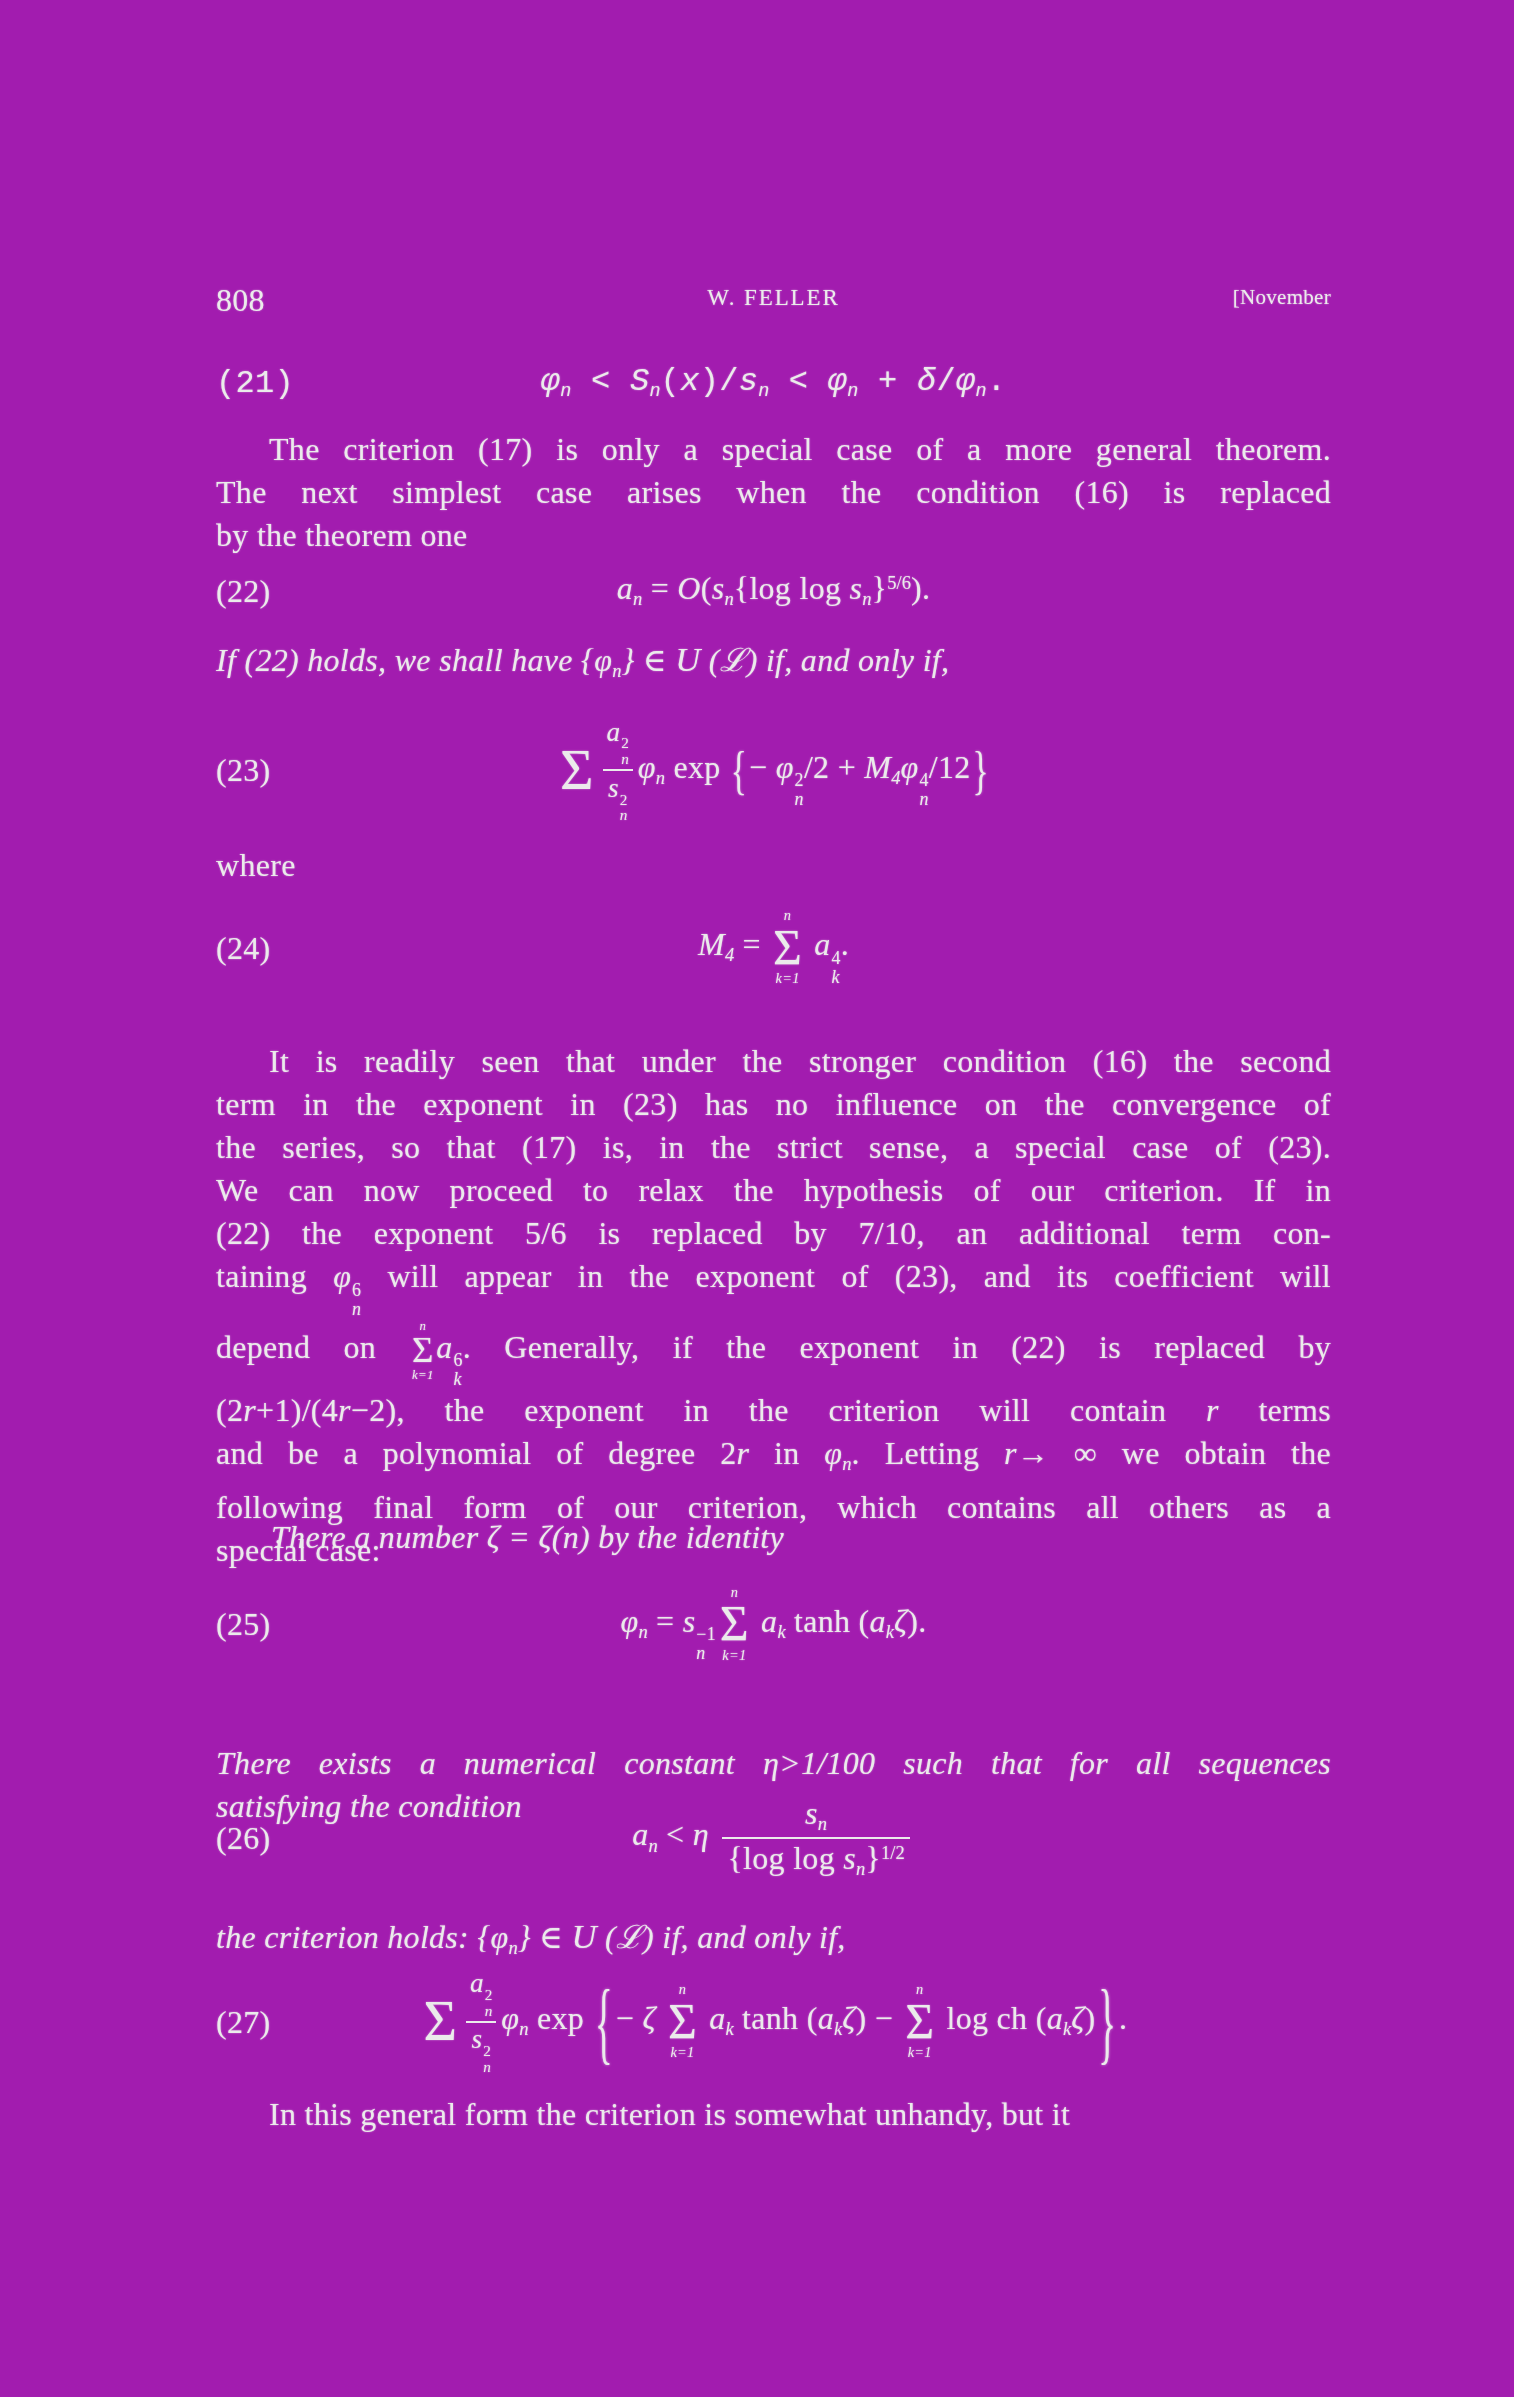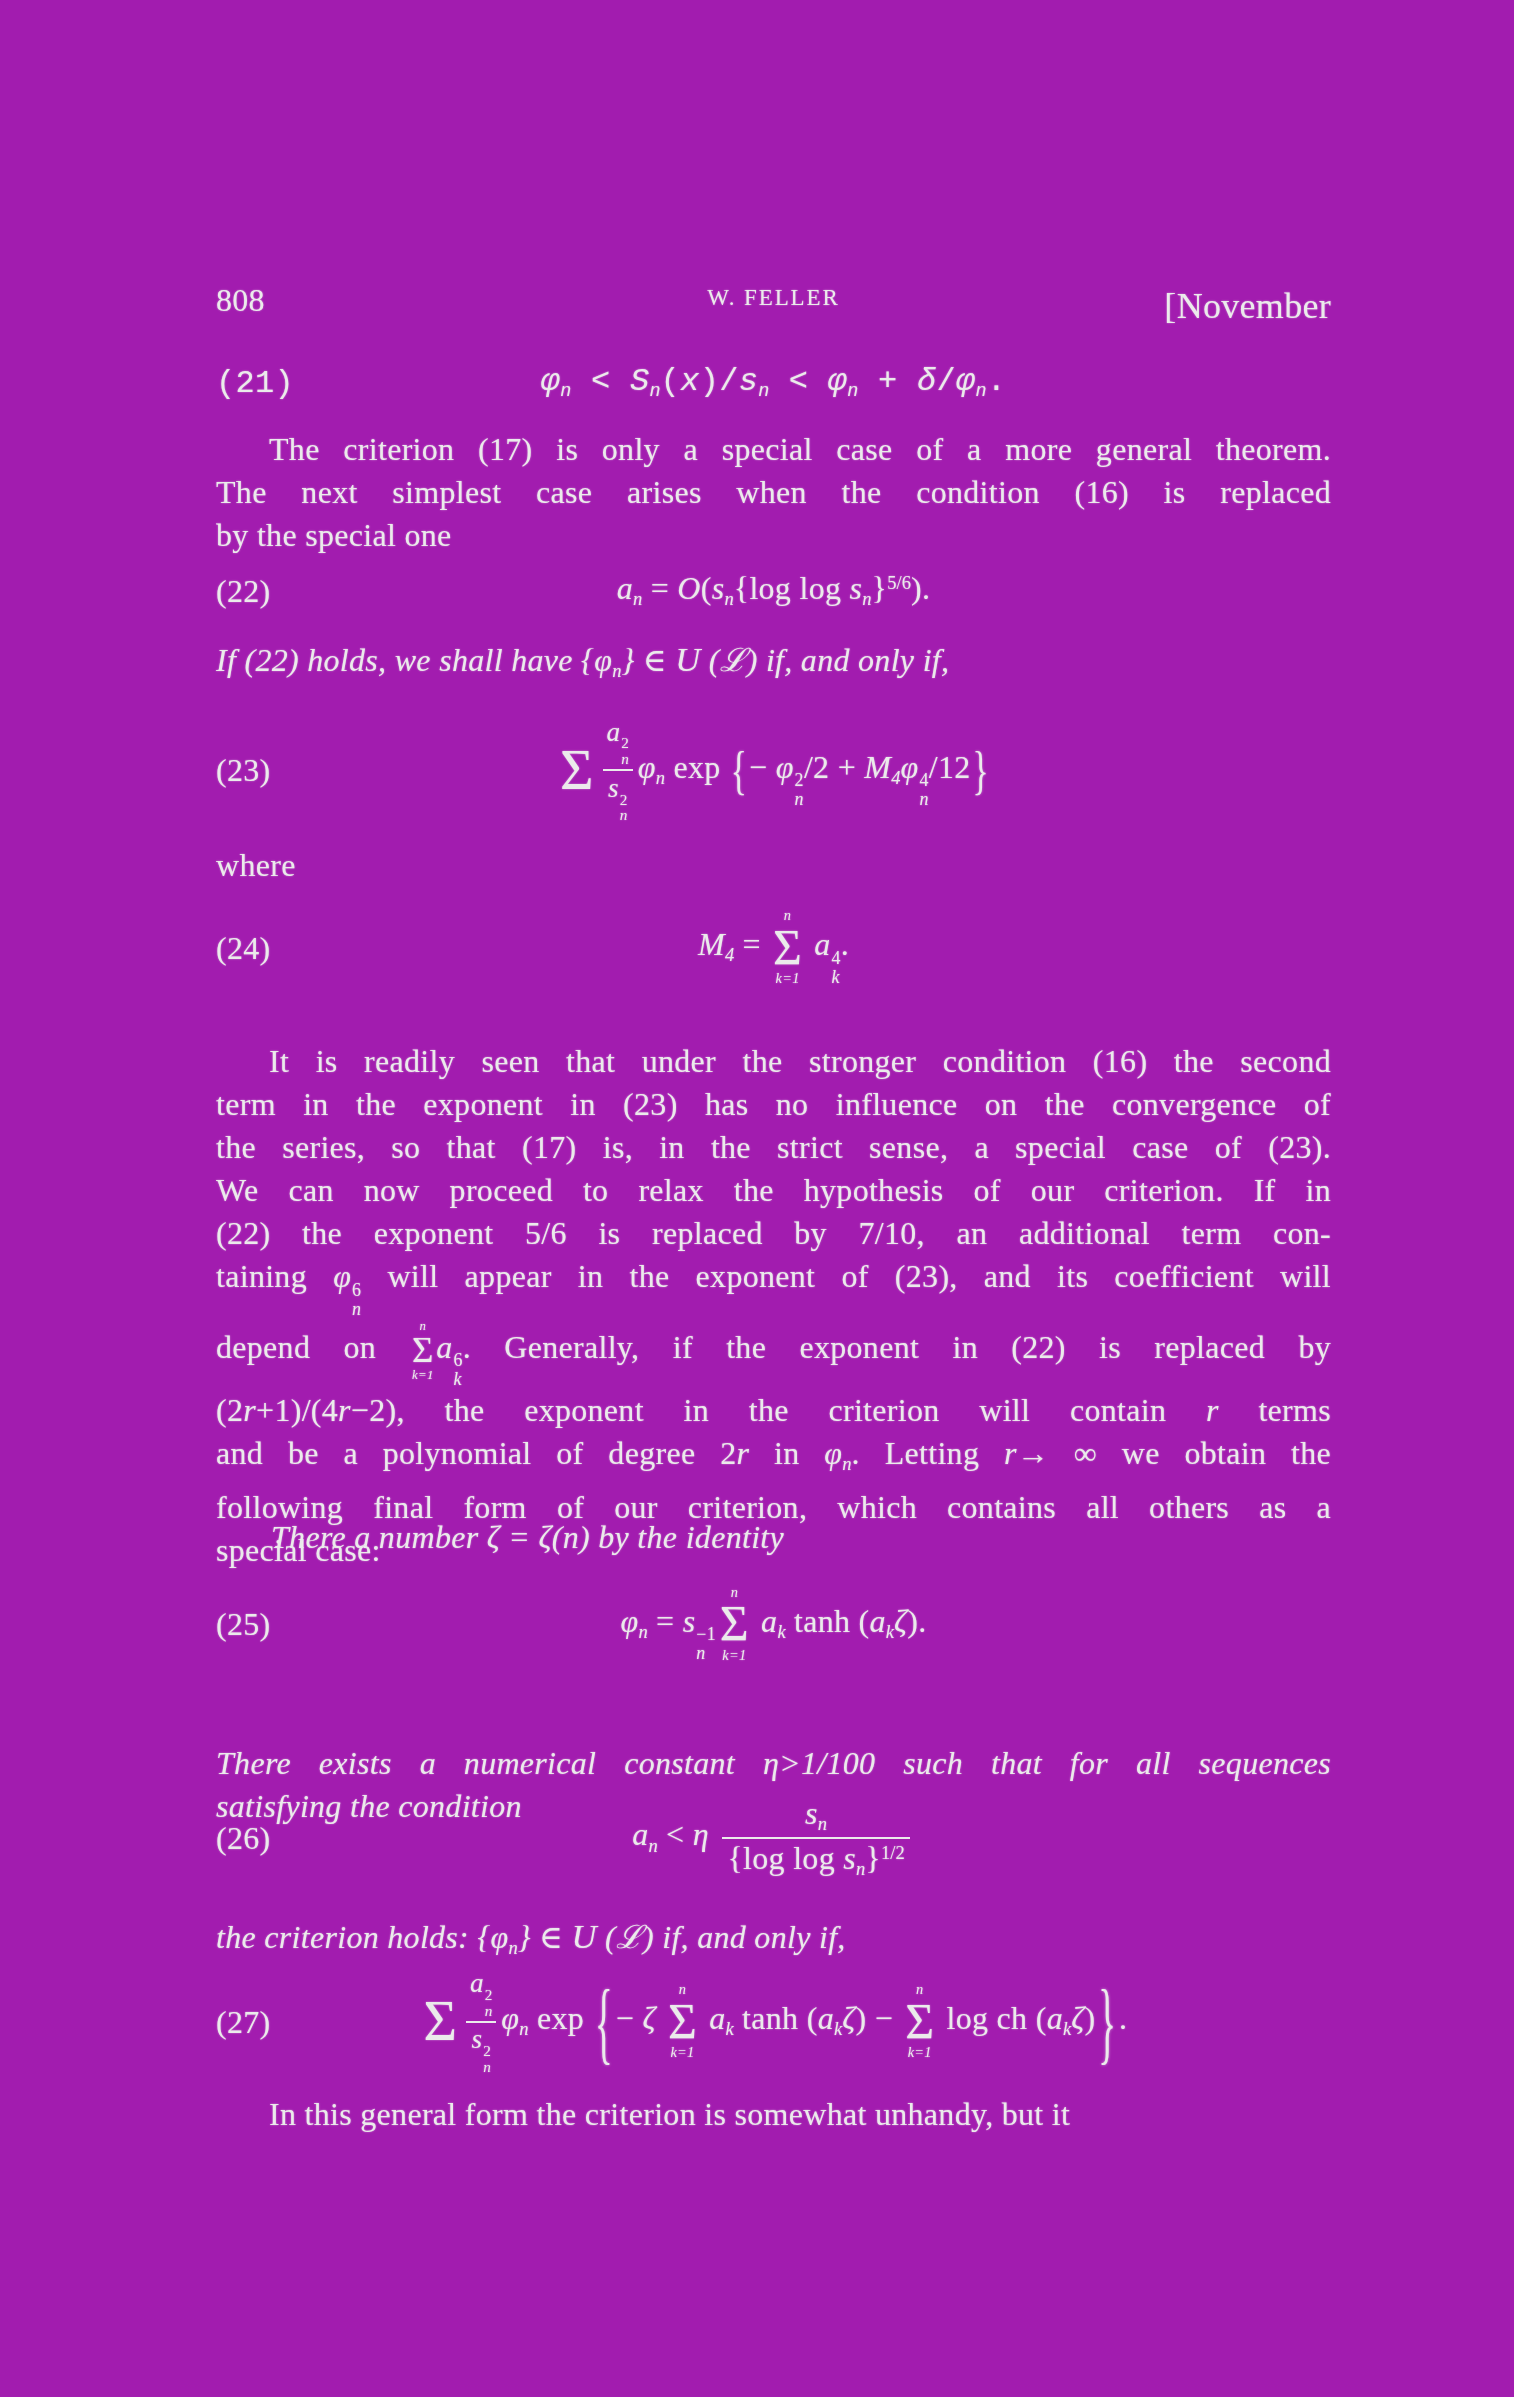--- a/index.html
+++ b/index.html
@@ -14,21 +14,21 @@
     letter-spacing:0.3px;
   }
   .page{position:relative;width:1514px;height:2397px;background:#a21caf;}
   .content{position:absolute;left:216px;top:0;width:1115px;height:100%;}
 
   
   #hdr{position:absolute;top:282px;left:0;width:100%;height:40px;}
   #hdr .pageno{position:absolute;left:0;top:0;font-size:32px;}
   #hdr .author{position:absolute;left:50%;top:2.8px;transform:translateX(-50%);
                font-size:23px;letter-spacing:1.9px;}
-  #hdr .issue{position:absolute;right:0;top:2.8px;font-size:36px;}
+  #hdr .issue{position:absolute;right:0;top:2.8px;font-size:21px;}
 
   
   .para{position:absolute;left:0;width:100%;}
   .line{line-height:43px;text-align:justify;text-align-last:justify;}
   .line.last{text-align-last:left;}
   .line.indent{text-indent:53px;}
   .theorem{position:absolute;left:0;width:100%;font-style:italic;line-height:43px;}
   .theorem .line{text-align:justify;text-align-last:justify;}
   .theorem .line.last{text-align-last:left;}
   .single{text-align:right;text-align-last:left;}
@@ -96,21 +96,21 @@
     </div>
 
     <div id="eq21" class="display-eq">
       <span class="eq-label">(21)</span>
       <span class="eq-body"><i>φ</i><sub class="sb">n</sub> &lt; <i>S</i><sub class="sb">n</sub>(<i>x</i>)/<i>s</i><sub class="sb">n</sub> &lt; <i>φ</i><sub class="sb">n</sub> + <i>δ</i>/<i>φ</i><sub class="sb">n</sub>.</span>
     </div>
 
     <div id="para1" class="para">
         <div class="line indent">The criterion (17) is only a special case of a more general theorem.</div>
         <div class="line">The next simplest case arises when the condition (16) is replaced</div>
-        <div class="line last">by the special one</div>
+        <div class="line last">by the theorem one</div>
       </div>
 
     <div id="eq22" class="display-eq">
       <span class="eq-label">(22)</span>
       <span class="eq-body"><i>a</i><sub class="sb">n</sub> = <i>O</i>(<i>s</i><sub class="sb">n</sub>{log log <i>s</i><sub class="sb">n</sub>}<sup class="sp">5/6</sup>).</span>
     </div>
 
     <div id="it1" class="theorem single">If (22) holds, we shall have {<i>φ</i><sub class="sb">n</sub>} ∈ <span class="cal">U</span> (ℒ) if, and only if,</div>
 
     <div id="eq23" class="display-eq">

